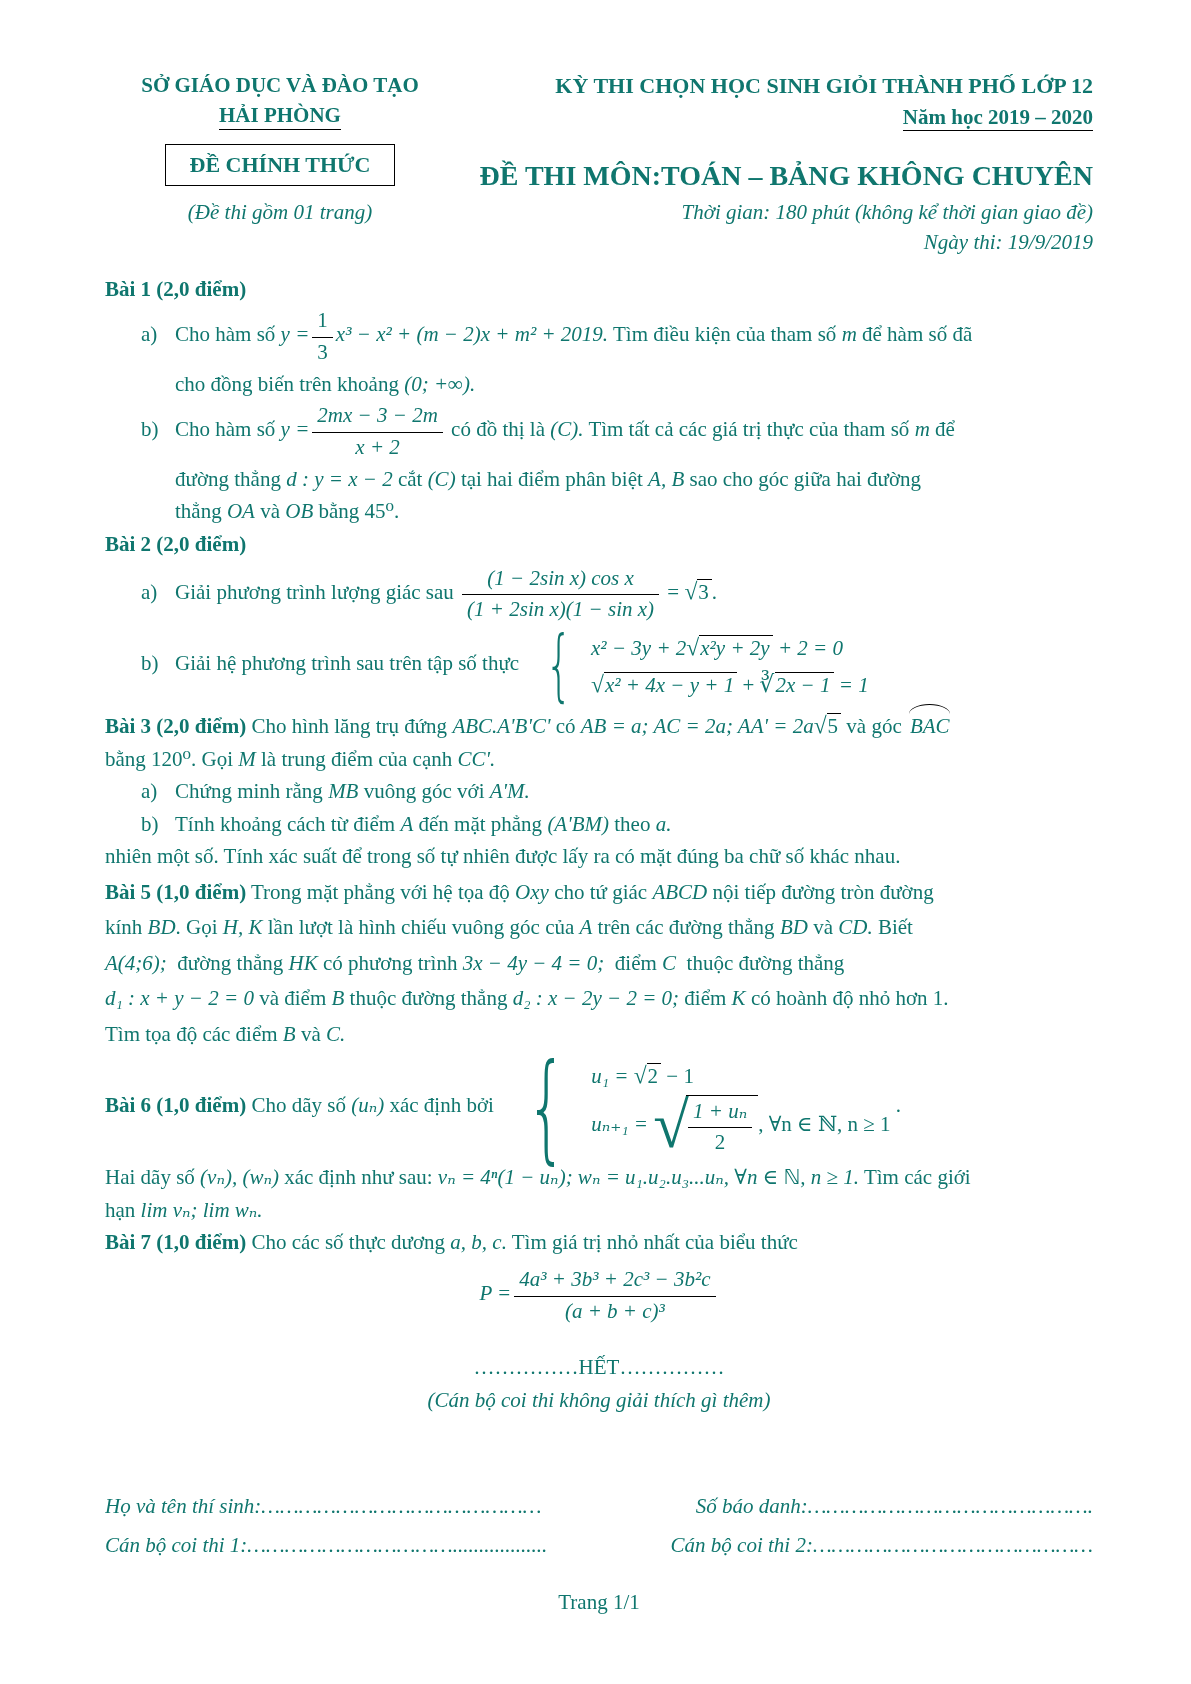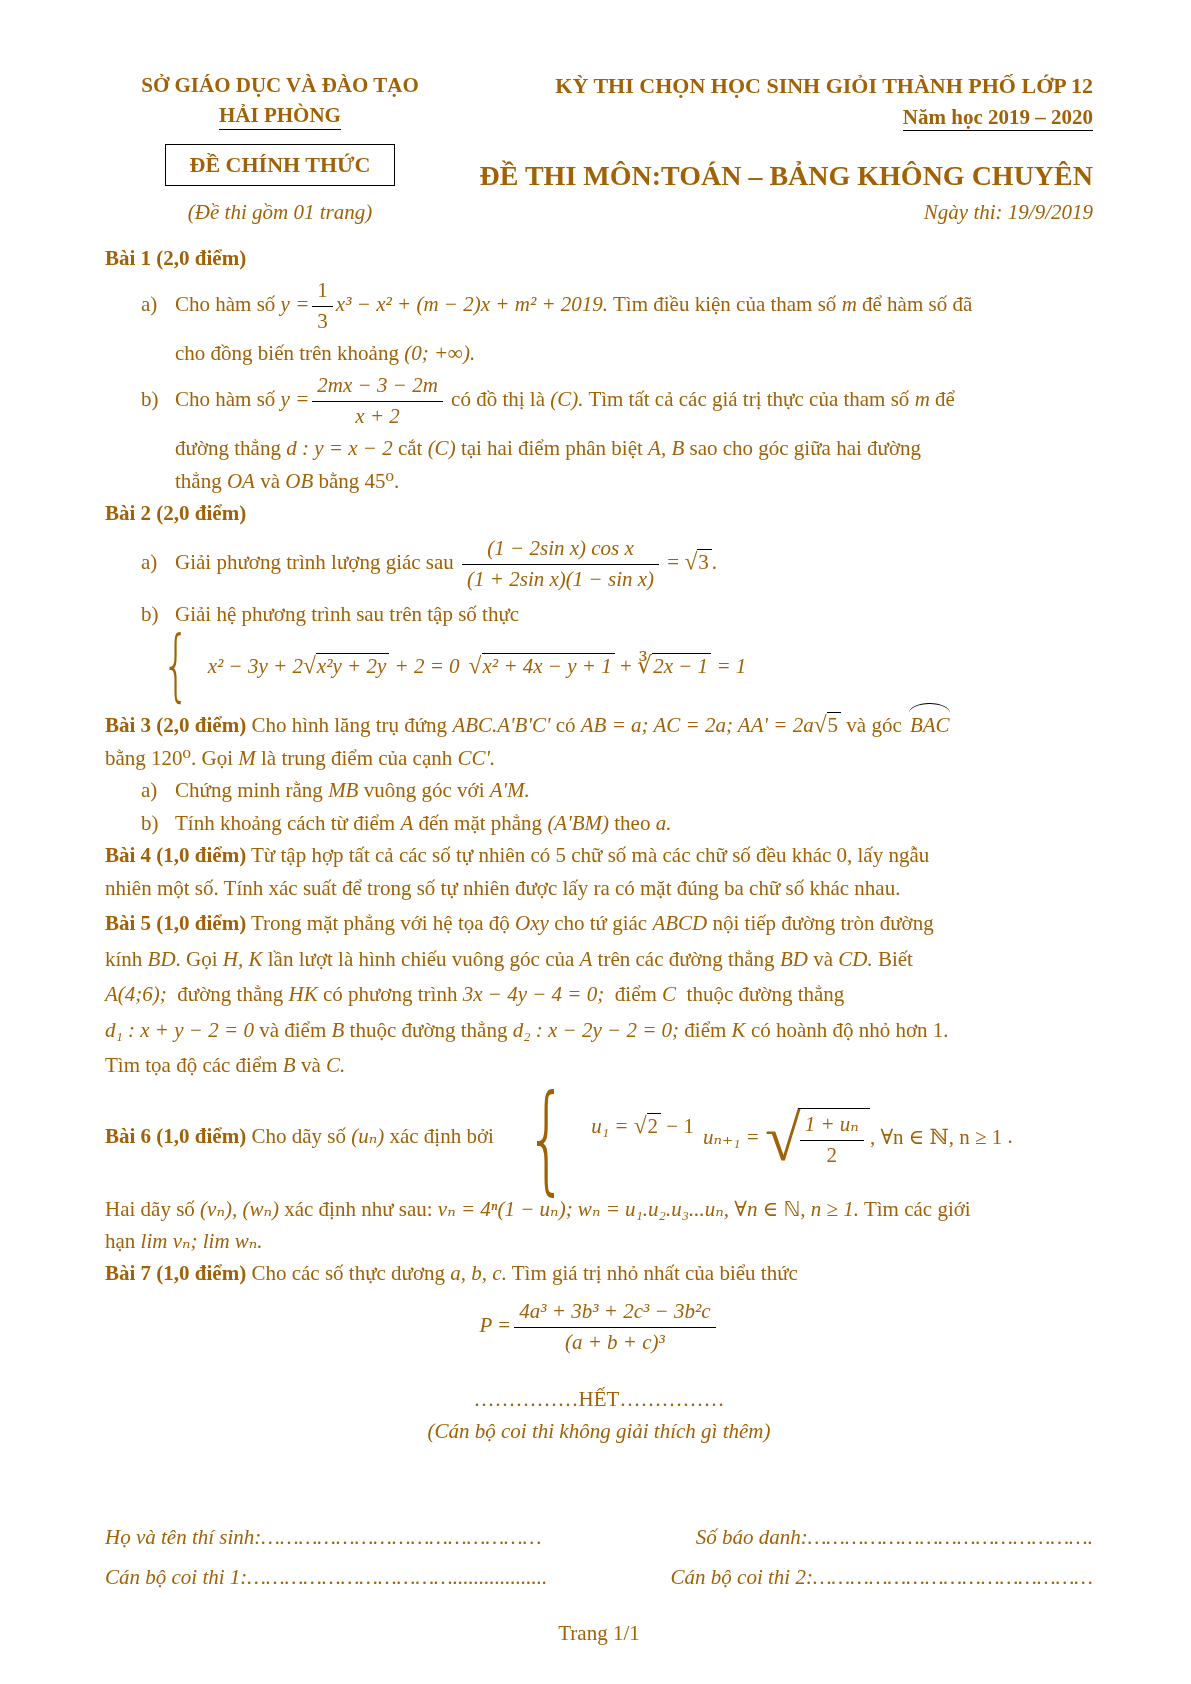--- a/index.html
+++ b/index.html
@@ -1,20 +1,20 @@
 <!DOCTYPE html>
 <html><head>
 <meta charset="utf-8">
 <style>
   html,body{margin:0;padding:0;background:#e8e8e8;}
   .page{
     position:relative;width:1191px;height:1684px;margin:0 auto;background:#ffffff;
     box-sizing:border-box;padding:70px 98px 14px 105px;overflow:hidden;
     font-family:"Liberation Serif","DejaVu Serif","DejaVu Sans",serif;
-    font-size:21px;color:#a16207;line-height:1.45;
+    font-size:21px;color:#0f766e;line-height:1.45;
   }
   .b{font-weight:bold}
   .i{font-style:italic}
   .mi{font-style:italic}
   .ctr{text-align:center}
   .u{display:inline-block;border-bottom:1.7px solid #000;padding-bottom:1px;line-height:1.15}
   .header{display:flex;align-items:flex-start}
   .h-left{flex:none;width:350px;text-align:center}
   .h-right{flex:1;text-align:right}
   .box{display:inline-block;border:1.7px solid #000;padding:4px 24px;margin-top:13px;font-weight:bold;font-size:22px}
@@ -35,21 +35,21 @@
   .sqrt::before{content:"√";font-size:1.12em}
   .sqrt.cube::before{content:"∛"}
   .rad{border-top:1.4px solid #000;padding:0 3px 0 1px}
   .sqrt.tall{display:inline-flex;align-items:flex-end;vertical-align:middle}
   .sqrt.tall::before{content:"√";font-size:3.1em;font-weight:200;line-height:.95;margin-right:-3px}
   .sqrt.tall .radf{border-top:1.6px solid #000;padding:2px 6px 0 2px}
   
   .system{display:inline-flex;align-items:center;vertical-align:middle;margin-left:10px}
   .system::before{content:"{";font-family:"DejaVu Sans",sans-serif;font-weight:200;font-size:78px;line-height:.9;margin-right:7px;transform:scaleX(.55)}
   .system.tall::before{font-size:118px}
-  .rows{display:inline-flex;align-items:flex-start;gap:9px}
+  .rows{display:inline-flex;flex-direction:column;align-items:flex-start;gap:3px}
   .srow{white-space:nowrap}
   
   .overarc{position:relative;display:inline-block;padding:4px 3px 0}
   .overarc::before{content:"";position:absolute;top:-3px;left:5%;right:5%;height:9px;
     border-top:1.9px solid #000;border-radius:50% 50% 0 0/100% 100% 0 0}
   
   .het{margin-top:26px}
   .fline{display:flex;justify-content:space-between;font-style:italic;white-space:nowrap;overflow:hidden}
   .fl1{margin-top:76px}
   .fl2{margin-top:9px}
@@ -64,20 +64,21 @@
     <div class="h-left">
       <div class="b">SỞ GIÁO DỤC VÀ ĐÀO TẠO</div>
       <div><span class="b u">HẢI PHÒNG</span></div>
       <div><span class="box">ĐỀ CHÍNH THỨC</span></div>
       <div class="pages-note">(Đề thi gồm 01 trang)</div>
     </div>
     <div class="h-right">
       <div class="exam-title">KỲ THI CHỌN HỌC SINH GIỎI THÀNH PHỐ LỚP 12</div>
       <div><span class="b u">Năm học  2019 – 2020</span></div>
       <div class="subject">ĐỀ THI MÔN:TOÁN – BẢNG KHÔNG CHUYÊN</div>
+      <div class="i">Thời gian: 180  phút (không kể thời gian giao đề)</div>
       <div class="i">Ngày thi: 19/9/2019</div>
     </div>
   </div>
 
   <div class="line b" style="margin-top:16px">Bài 1 (2,0 điểm)</div>
   <div class="line item">
     <span class="lbl">a)</span><span>Cho hàm số</span>
     <span class="mi">y =</span><span class="frac"><span class="num">1</span><span class="den">3</span></span><span class="mi">x³ − x² + (m − 2)x + m² + 2019.</span>
     <span>Tìm điều kiện của tham số</span>
     <span class="mi">m</span>
@@ -154,24 +155,20 @@
   </div>
   <div class="line item">
     <span class="lbl">b)</span><span>Tính khoảng cách từ điểm</span>
     <span class="mi">A</span>
     <span>đến mặt phẳng</span>
     <span class="mi">(A'BM)</span>
     <span>theo</span>
     <span class="mi">a.</span>
   </div>
 
-  <div class="line">
-    <span class="b">Bài 4 (1,0 điểm)</span>
-    <span>Từ tập hợp tất cả các số tự nhiên có 5 chữ số mà các chữ số đều khác 0, lấy ngẫu</span>
-  </div>
   <div class="line">nhiên một số. Tính xác suất để trong số tự nhiên được lấy ra có mặt đúng ba chữ số khác nhau.</div>
 
   <div class="line sp">
     <span class="b">Bài 5 (1,0 điểm)</span>
     <span>Trong mặt phẳng với hệ tọa độ</span>
     <span class="mi">Oxy</span>
     <span>cho tứ giác</span>
     <span class="mi">ABCD</span>
     <span>nội tiếp đường tròn đường</span>
   </div>

